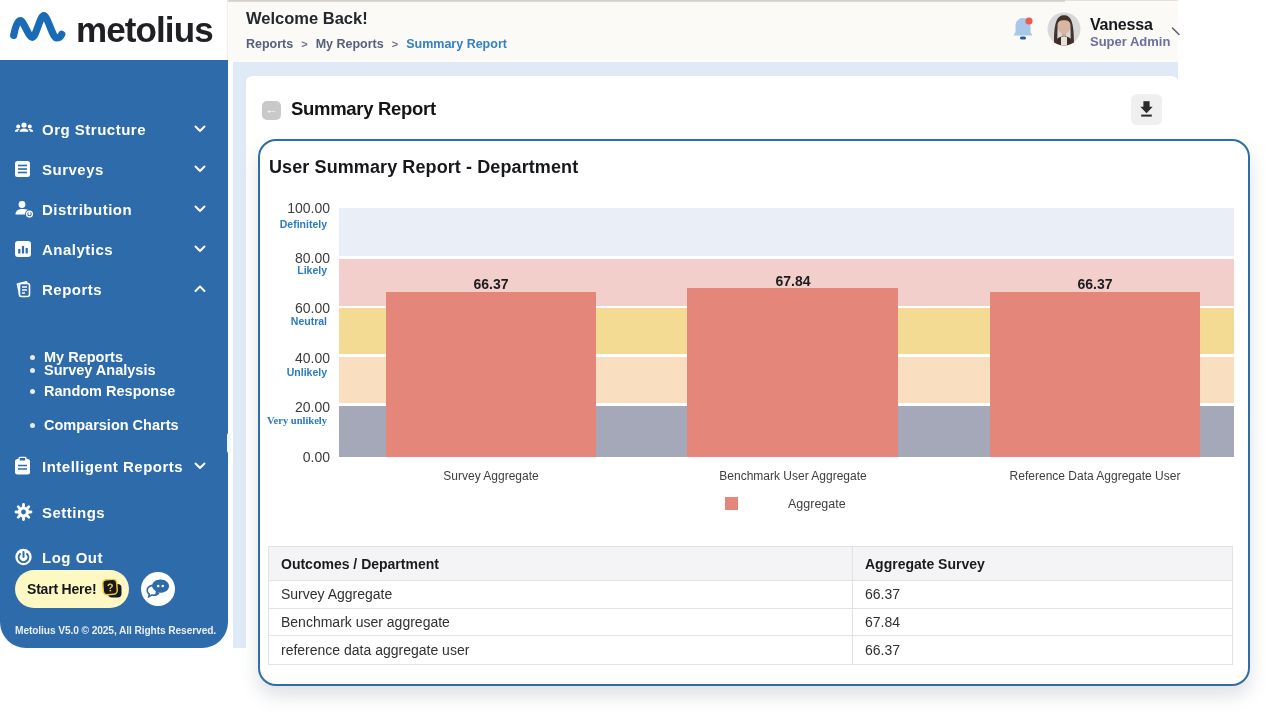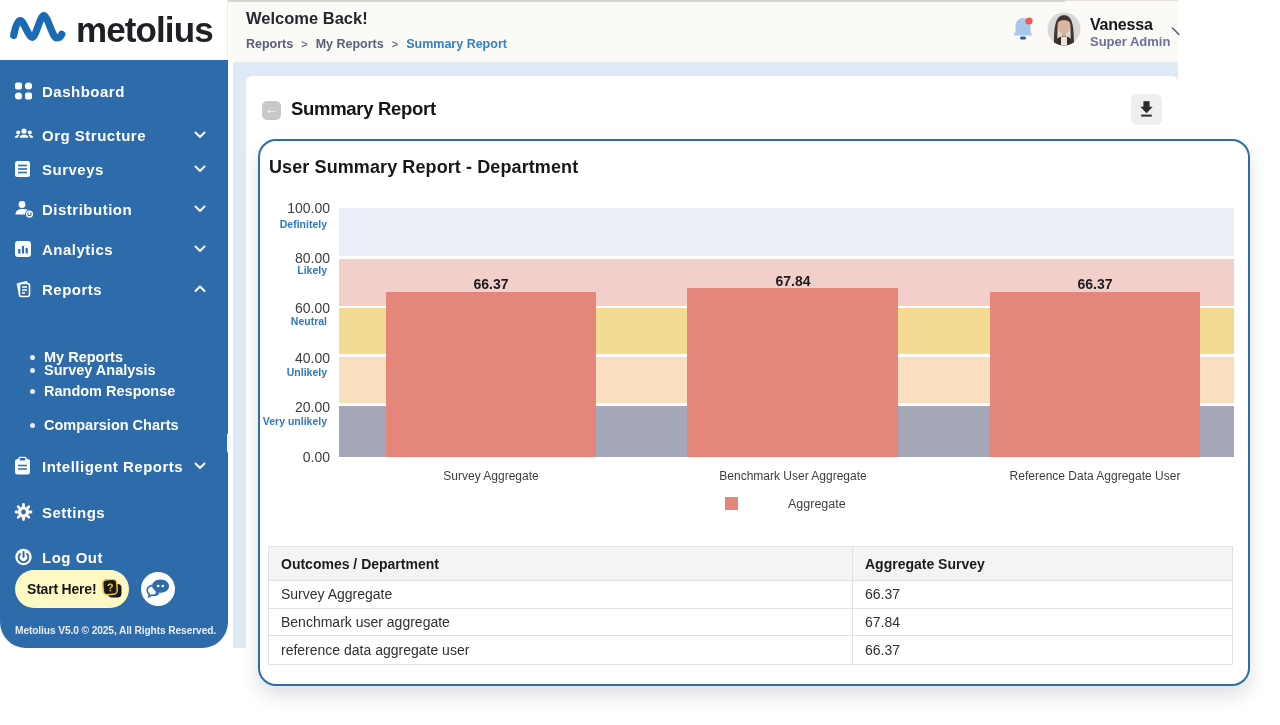--- a/index.html
+++ b/index.html
@@ -114,30 +114,21 @@
 
   <div class="abs logoarea"></div>
   <svg class="abs" style="left:10px; top:9px;" width="56" height="36" viewBox="0 0 56 36">
     <path d="M3.7 26.4 C5.3 17.5 7.5 11.5 10.5 11.5 C13.5 11.5 18.5 28.3 22.3 28.3 C26 28.3 30 6.5 33.8 6.5 C37.5 6.5 42.5 28.9 46.5 28.9 C49 28.9 50.8 27.5 51.8 25.2" fill="none" stroke="#1a6bb5" stroke-width="7.2" stroke-linecap="round"></path>
   </svg>
   <div class="abs logotext">metolius</div>
 
   <div class="abs sidebar"></div>
   <div class="abs scrollthumb"></div>
 
-  <div class="mi" style="top:79px;">
-    <svg class="ic" width="19" height="19" viewBox="0 0 19 19" fill="#fff">
-      <rect x="1" y="1" width="7" height="7" rx="2"></rect>
-        <circle cx="14.5" cy="4.5" r="3.6"></circle>
-      <circle cx="4.5" cy="14.5" r="3.6"></circle>
-        <rect x="11" y="11" width="7" height="7" rx="2"></rect>
-    </svg>
-    <span class="txt">Dashboard</span>
-  </div>
-  <div class="mi" style="top:123px;padding-left:16px;">
+  <div class="mi" style="top:117px;padding-left:16px;">
     <svg class="ic" width="20" height="20" viewBox="0 0 20 20" fill="#fff">
       <circle cx="10" cy="6" r="2.6"></circle>
         <circle cx="4.2" cy="7.4" r="2"></circle>
         <circle cx="15.8" cy="7.4" r="2"></circle>
       <path d="M10 9.4 c-2.6 0-4.4 1.4-4.4 3.4 l8.8 0 c0-2-1.8-3.4-4.4-3.4z"></path>
       <path d="M4.2 10 c-1.9 0-3.4 1-3.4 2.8 l3 0 c0.2-1.2 0.9-2.1 1.9-2.6 c-0.4-0.1-1-0.2-1.5-0.2z"></path>
       <path d="M15.8 10 c1.9 0 3.4 1 3.4 2.8 l-3 0 c-0.2-1.2-0.9-2.1-1.9-2.6 c0.4-0.1 1-0.2 1.5-0.2z"></path>
     </svg>
     <span class="txt">Org Structure</span>
     <svg class="ch" width="12" height="8" viewBox="0 0 12 8">
@@ -292,21 +283,21 @@
 
   <div class="ylab" style="left:260px; top:200px;">100.00</div>
   <div class="ysub" style="left:232px; top:218px;">Definitely</div>
   <div class="ylab" style="left:260px; top:250px;">80.00</div>
   <div class="ysub" style="left:232px; top:264px;">Likely</div>
   <div class="ylab" style="left:260px; top:300px;">60.00</div>
   <div class="ysub" style="left:232px; top:315px;">Neutral</div>
   <div class="ylab" style="left:260px; top:349.5px;">40.00</div>
   <div class="ysub" style="left:232px; top:366px;">Unlikely</div>
   <div class="ylab" style="left:260px; top:399px;">20.00</div>
-  <div class="ysub" style="left:232px; top:415px;">Very unlikely</div>
+  <div class="ysub" style="left:232px; top:415px;font-family:Liberation Serif, serif;">Very unlikely</div>
   <div class="ylab" style="left:260px; top:449px;">0.00</div>
 
   <div class="band" style="top:208px; height:47.6px; background:#e9eef7;"></div>
   <div class="band" style="top:258.7px; height:46.9px; background:#f2cfcb;"></div>
   <div class="band" style="top:308.1px; height:46.4px; background:#f4db94;"></div>
   <div class="band" style="top:357.2px; height:45.9px; background:#f9dfc0;"></div>
   <div class="band" style="top:405.5px; height:51.1px; background:#a5a8b8;"></div>
 
   <div class="bar" style="left:386px; top:291.5px; width:210px; height:165.5px;"></div>
   <div class="bar" style="left:687px; top:288px;   width:211px; height:169px;"></div>

